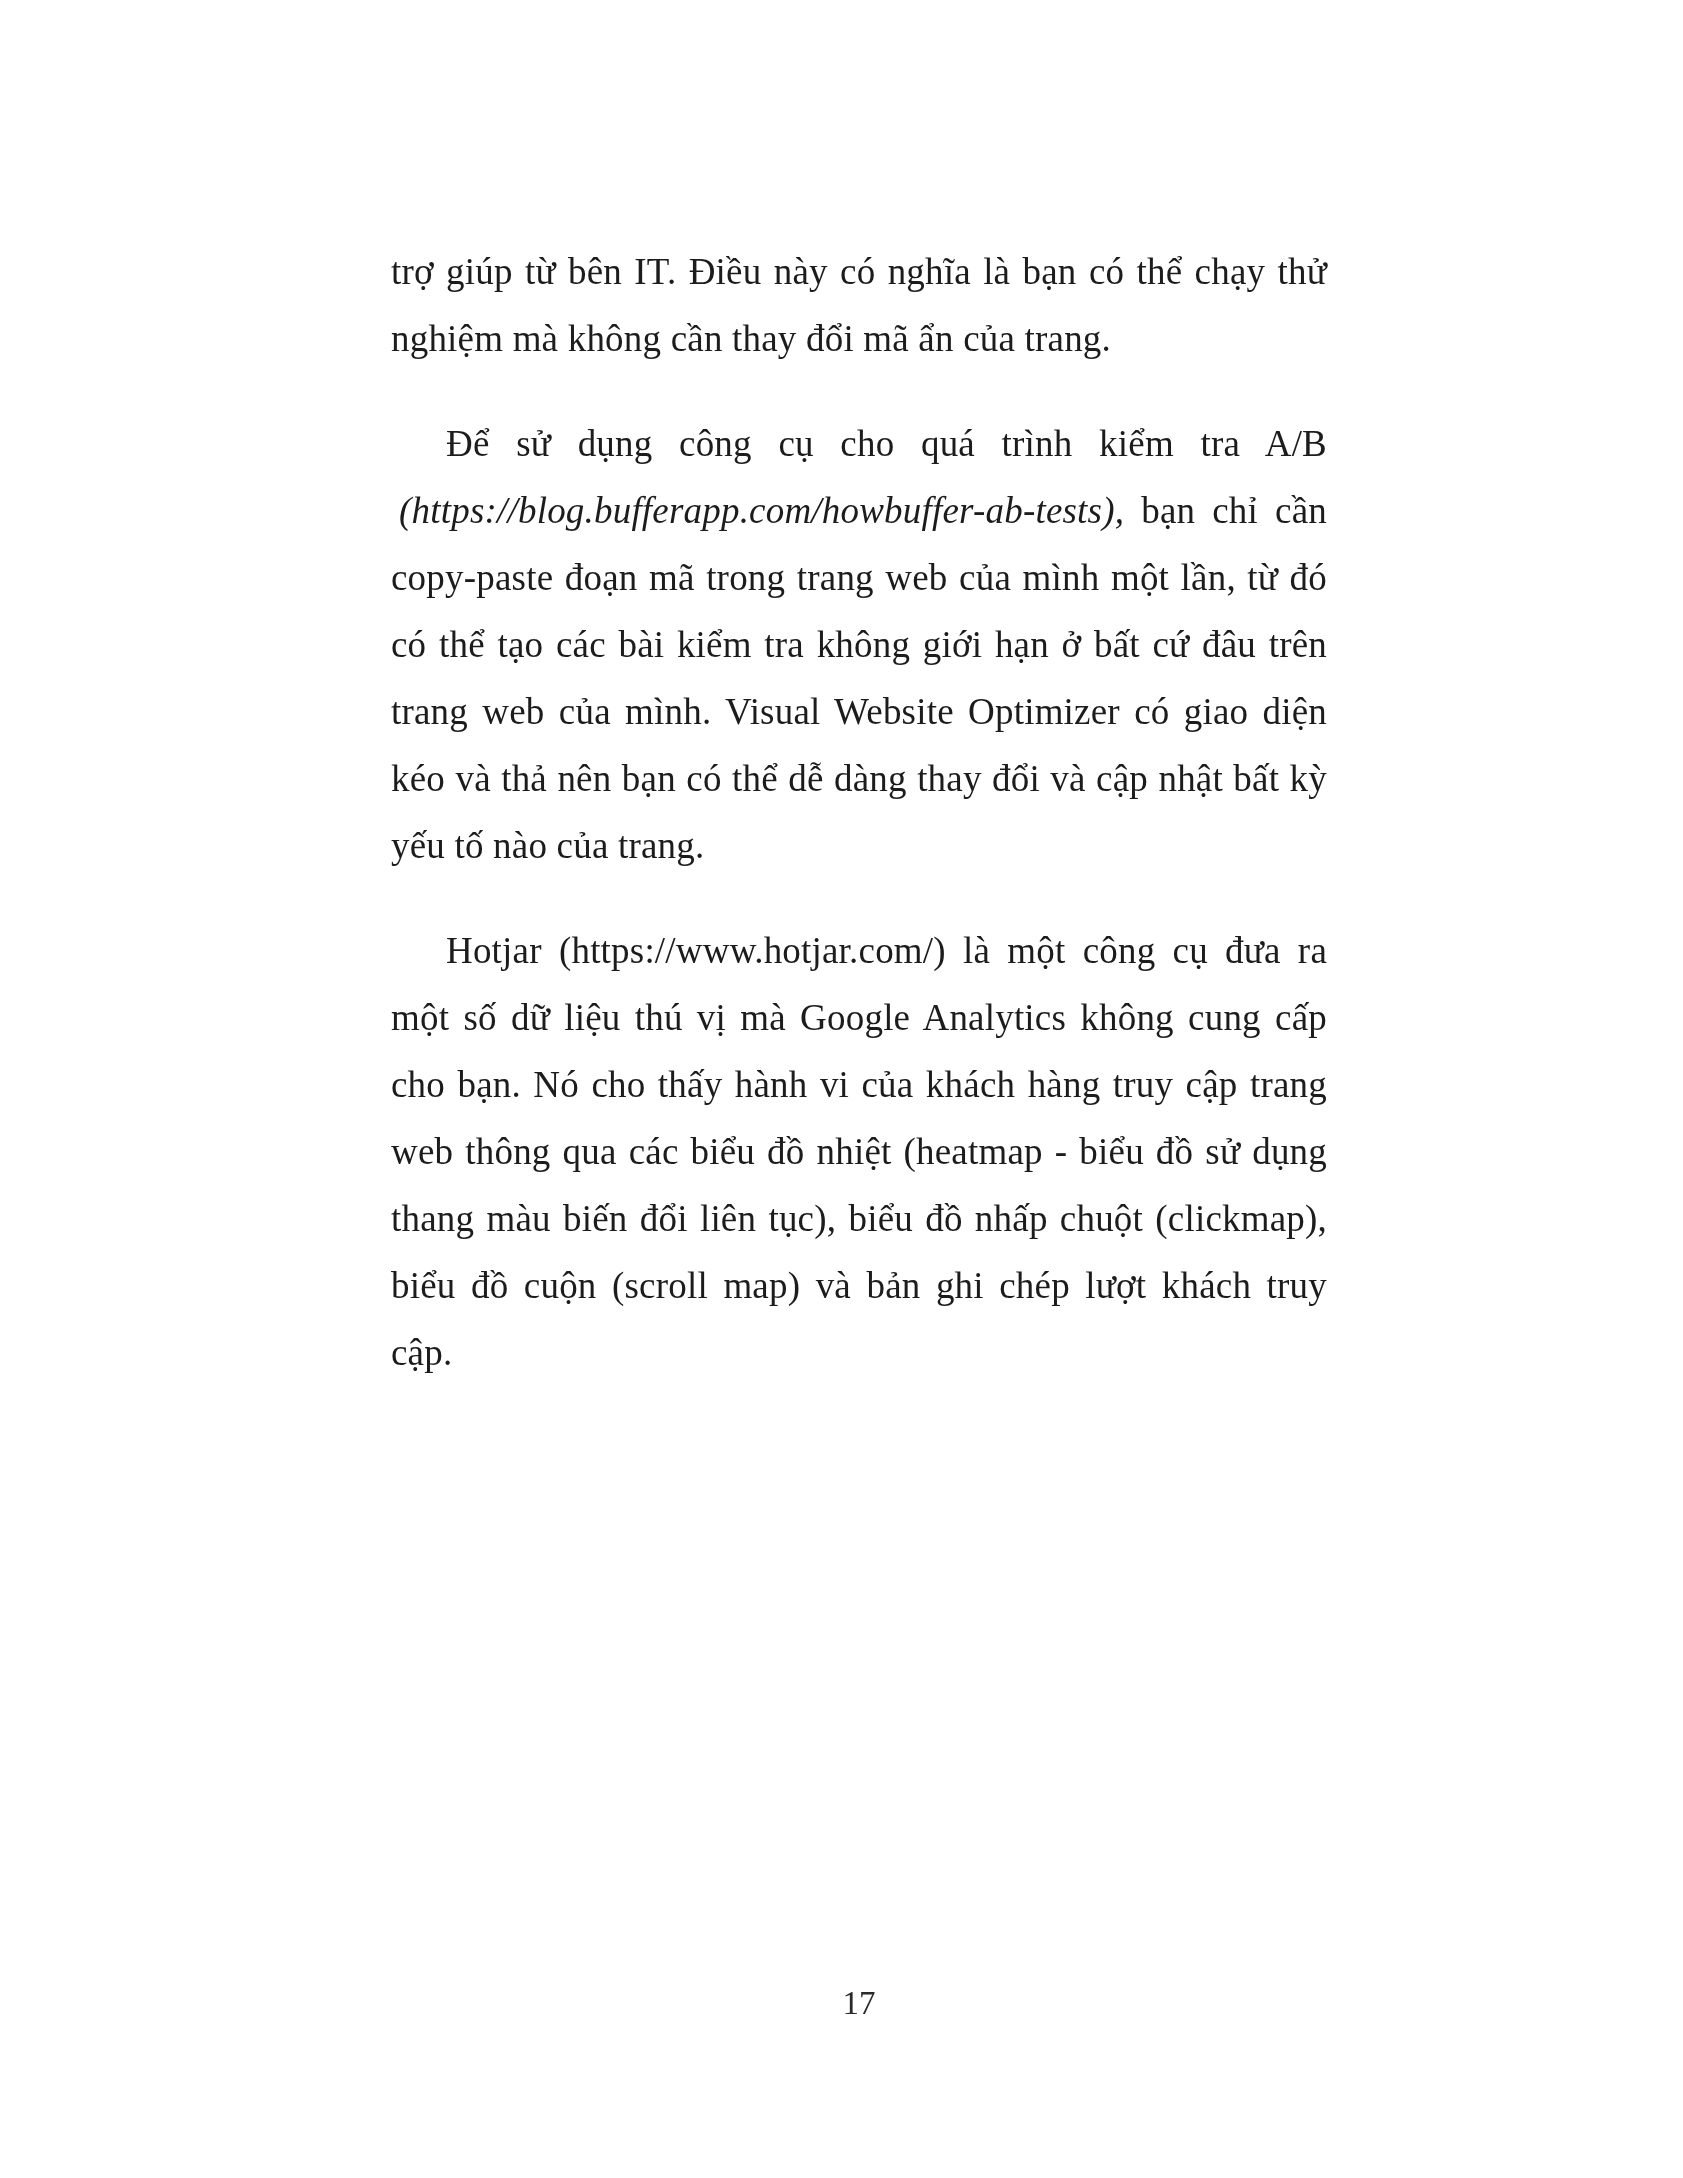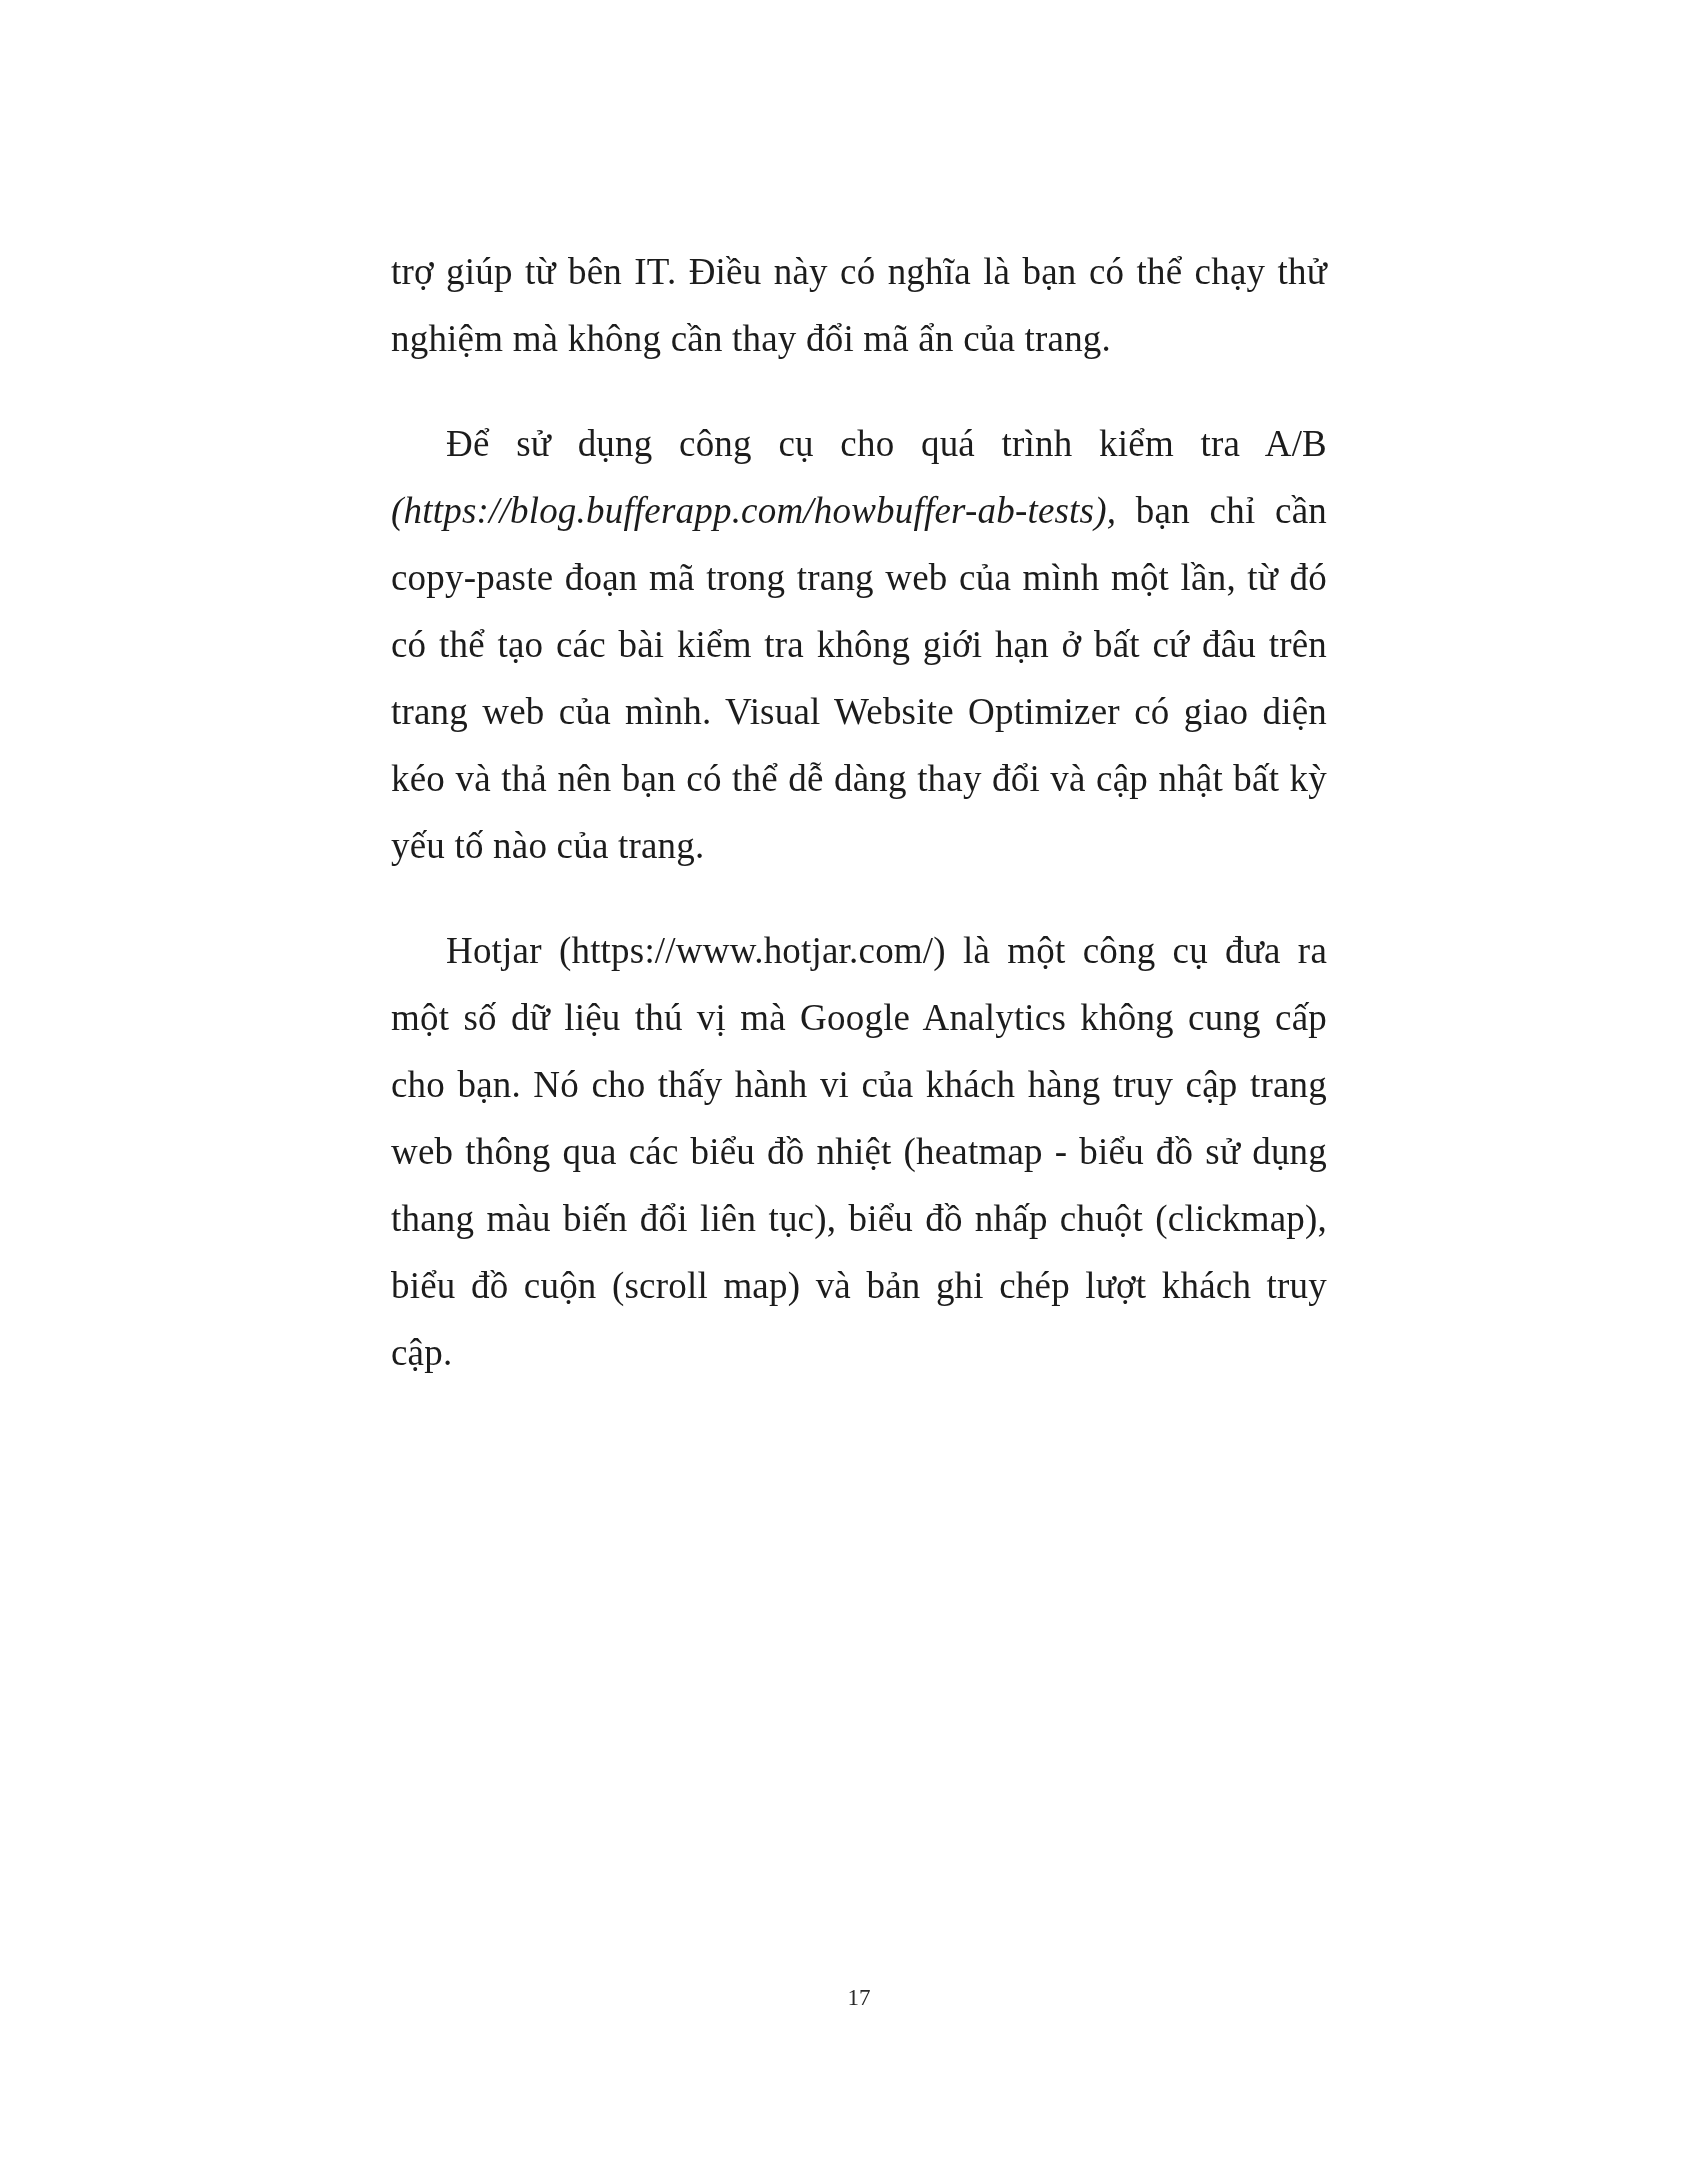--- a/index.html
+++ b/index.html
@@ -28,38 +28,39 @@
     text-align-last: left;
     margin: 0 0 38px 0;
     text-indent: 55px;
     letter-spacing: 0.2px;
   }
   .para.no-indent {
     text-indent: 0;
   }
   .italic-url {
     font-style: italic;
+    margin-left: 8px;
   }
   .section-heading {
     font-family: "Liberation Sans", sans-serif;
     font-weight: bold;
     font-size: 39px;
     line-height: 48px;
     color: #111111;
     margin: 65px 0 40px 0;
     padding-left: 55px;
     letter-spacing: 0.5px;
   }
   .page-number {
     position: absolute;
     top: 1985px;
     left: 391px;
     width: 936px;
     text-align: center;
-    font-size: 23px;
+    font-size: 33px;
     color: #2a2a2a;
   }
 </style>
 </head>
 <body>
 
 <div class="page">
 
   <div class="text-column">
 

